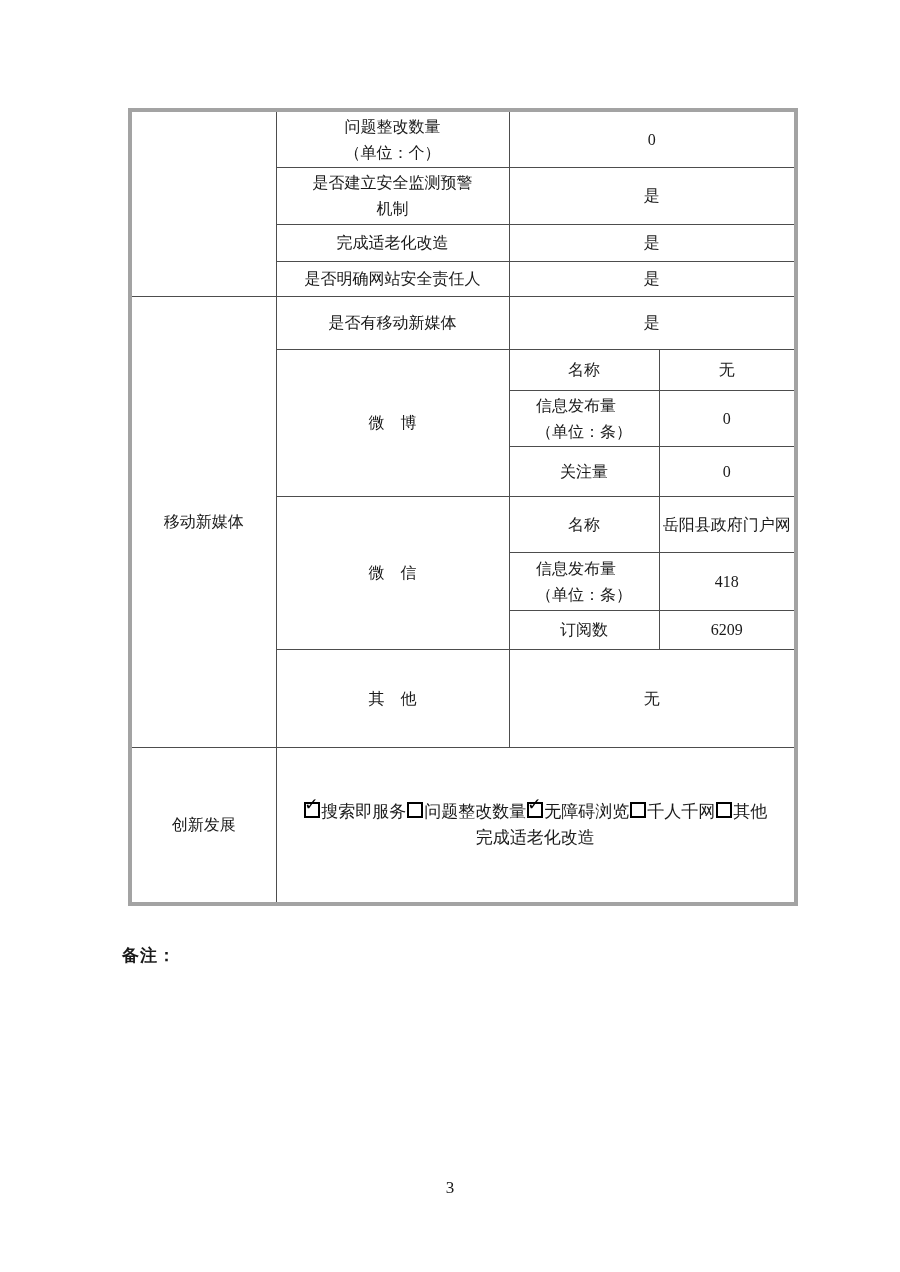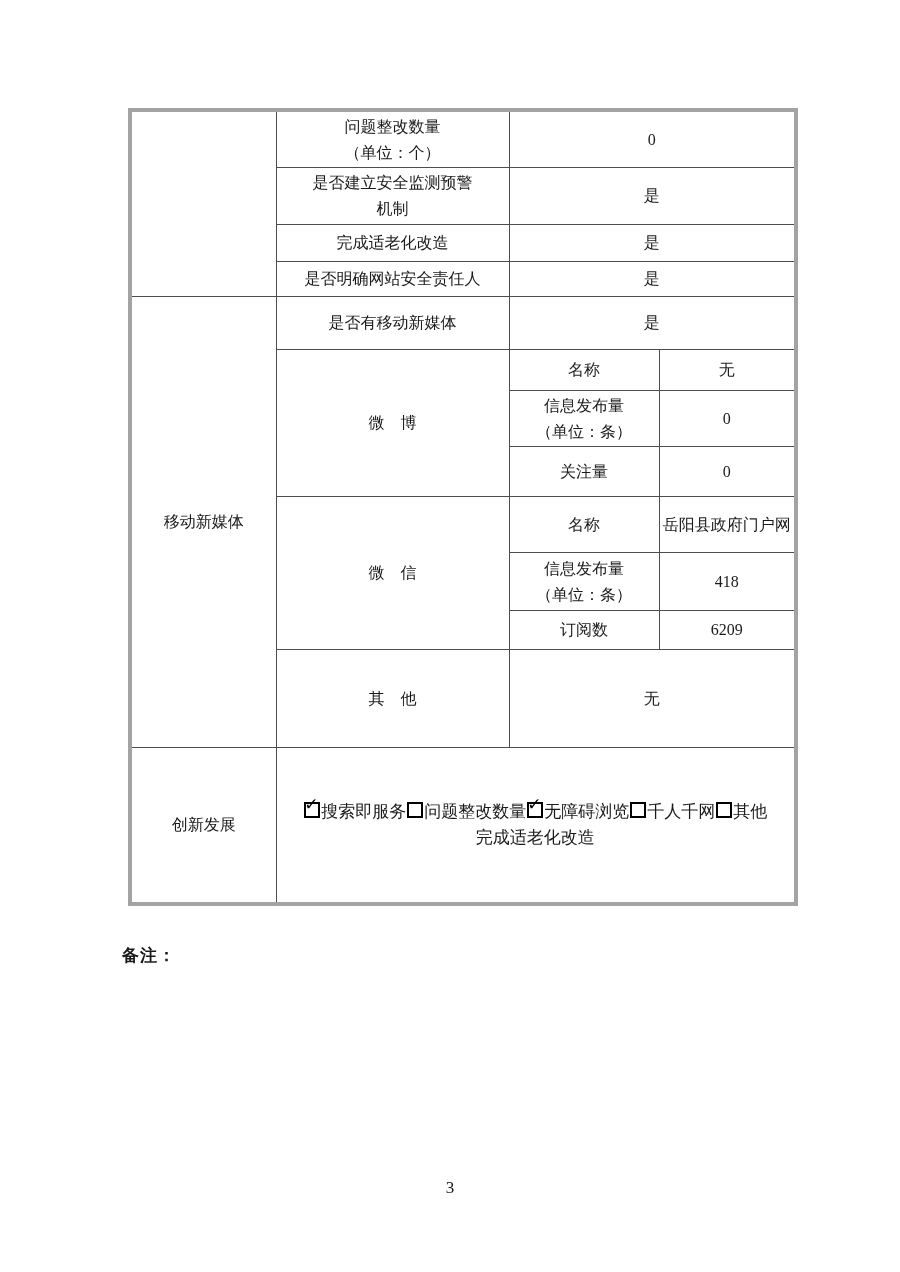--- a/index.html
+++ b/index.html
@@ -21,21 +21,21 @@
     padding-left:26px;
   }
   table.report td{
     border:1px solid #4d4d4d;
     text-align:center;
     vertical-align:middle;
     padding:0;
     line-height:26px;
   }
   td.col-d-pad{padding:0 15px;margin-top:36px;}
-  .left-block{display:inline-block;text-align:center;}
+  .left-block{display:inline-block;text-align:left;}
   td.innov-cell{
     text-align:left;
     padding-left:30px;
     padding-right:10px;
     font-size:17px;
     line-height:34px;
   }
   .cbx{
     display:inline-block;
     width:12px;height:12px;

